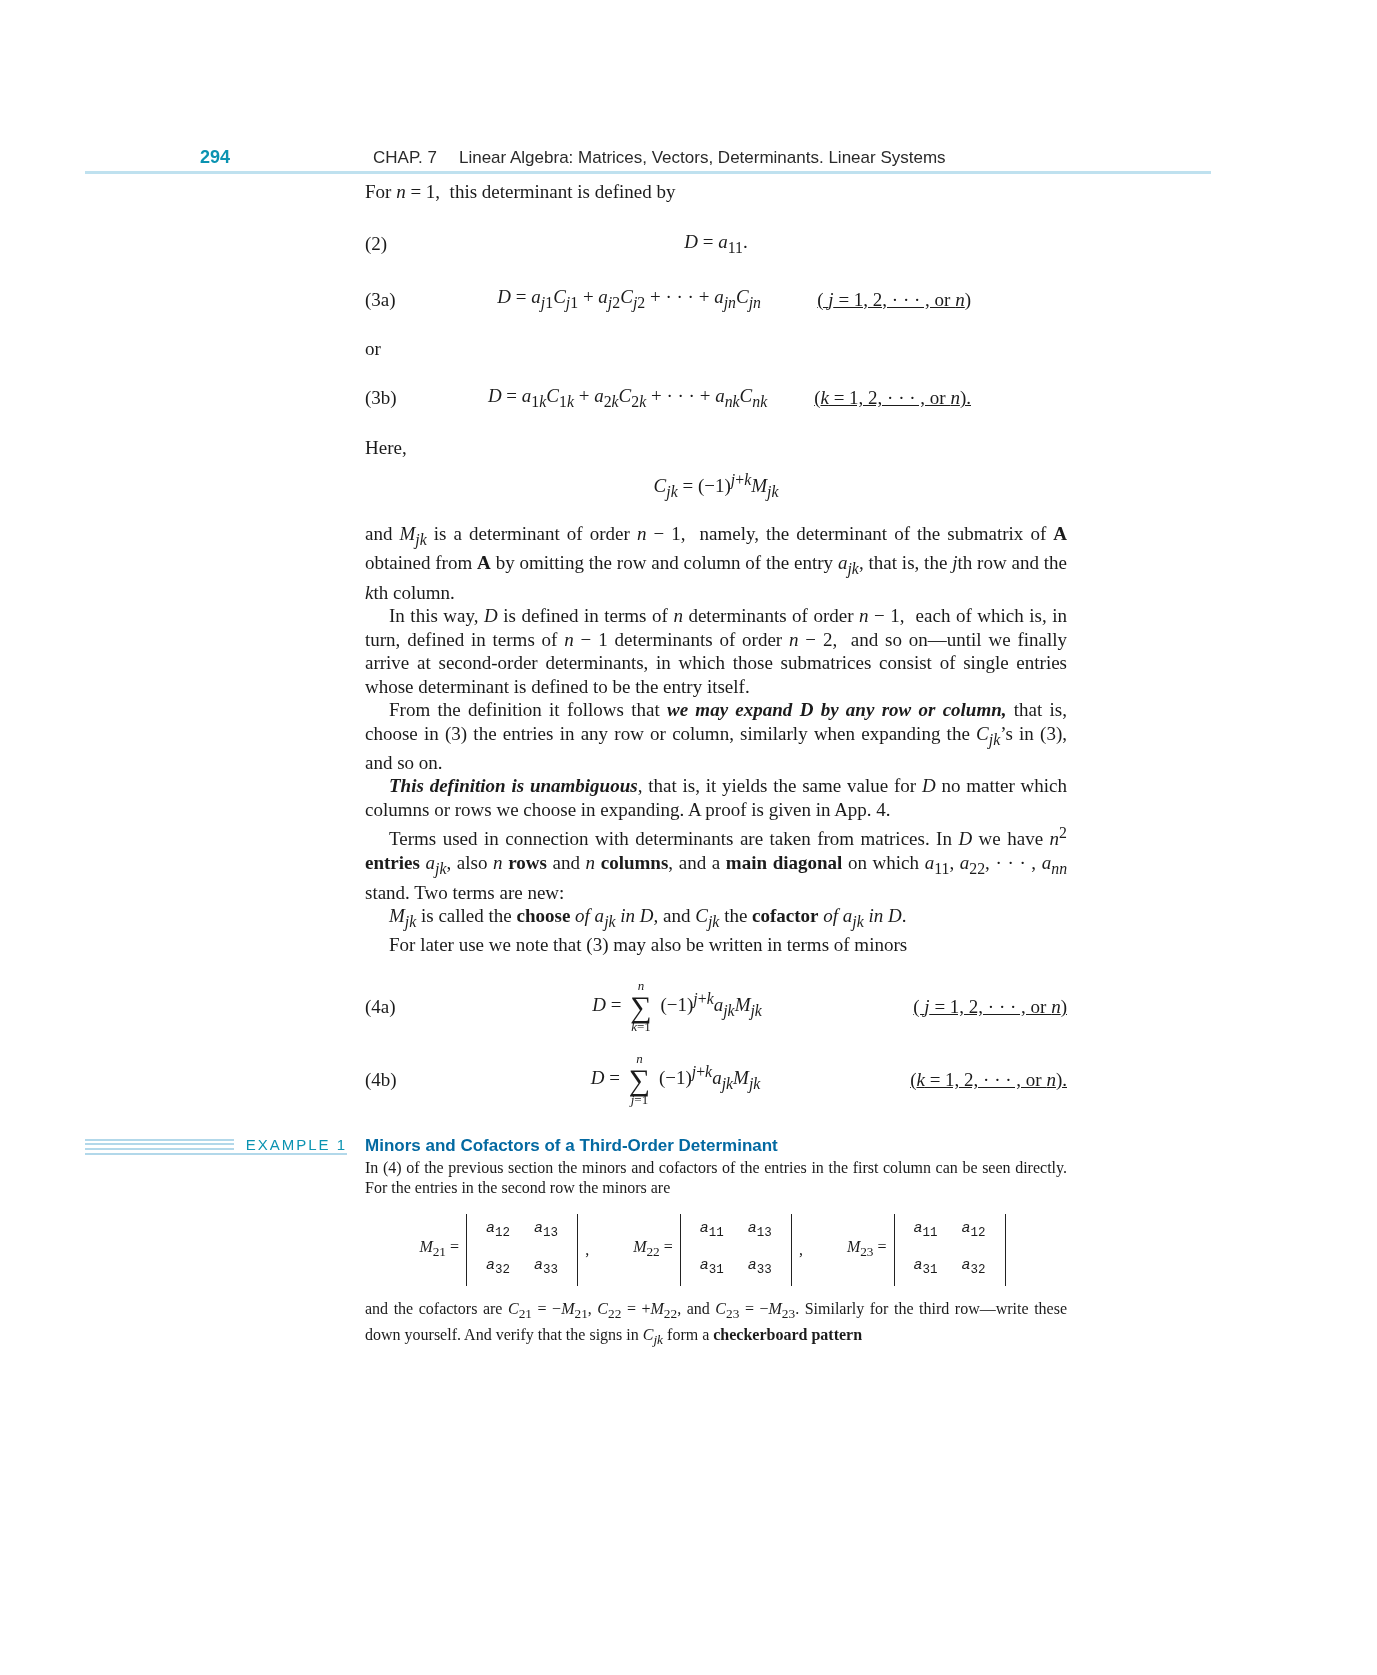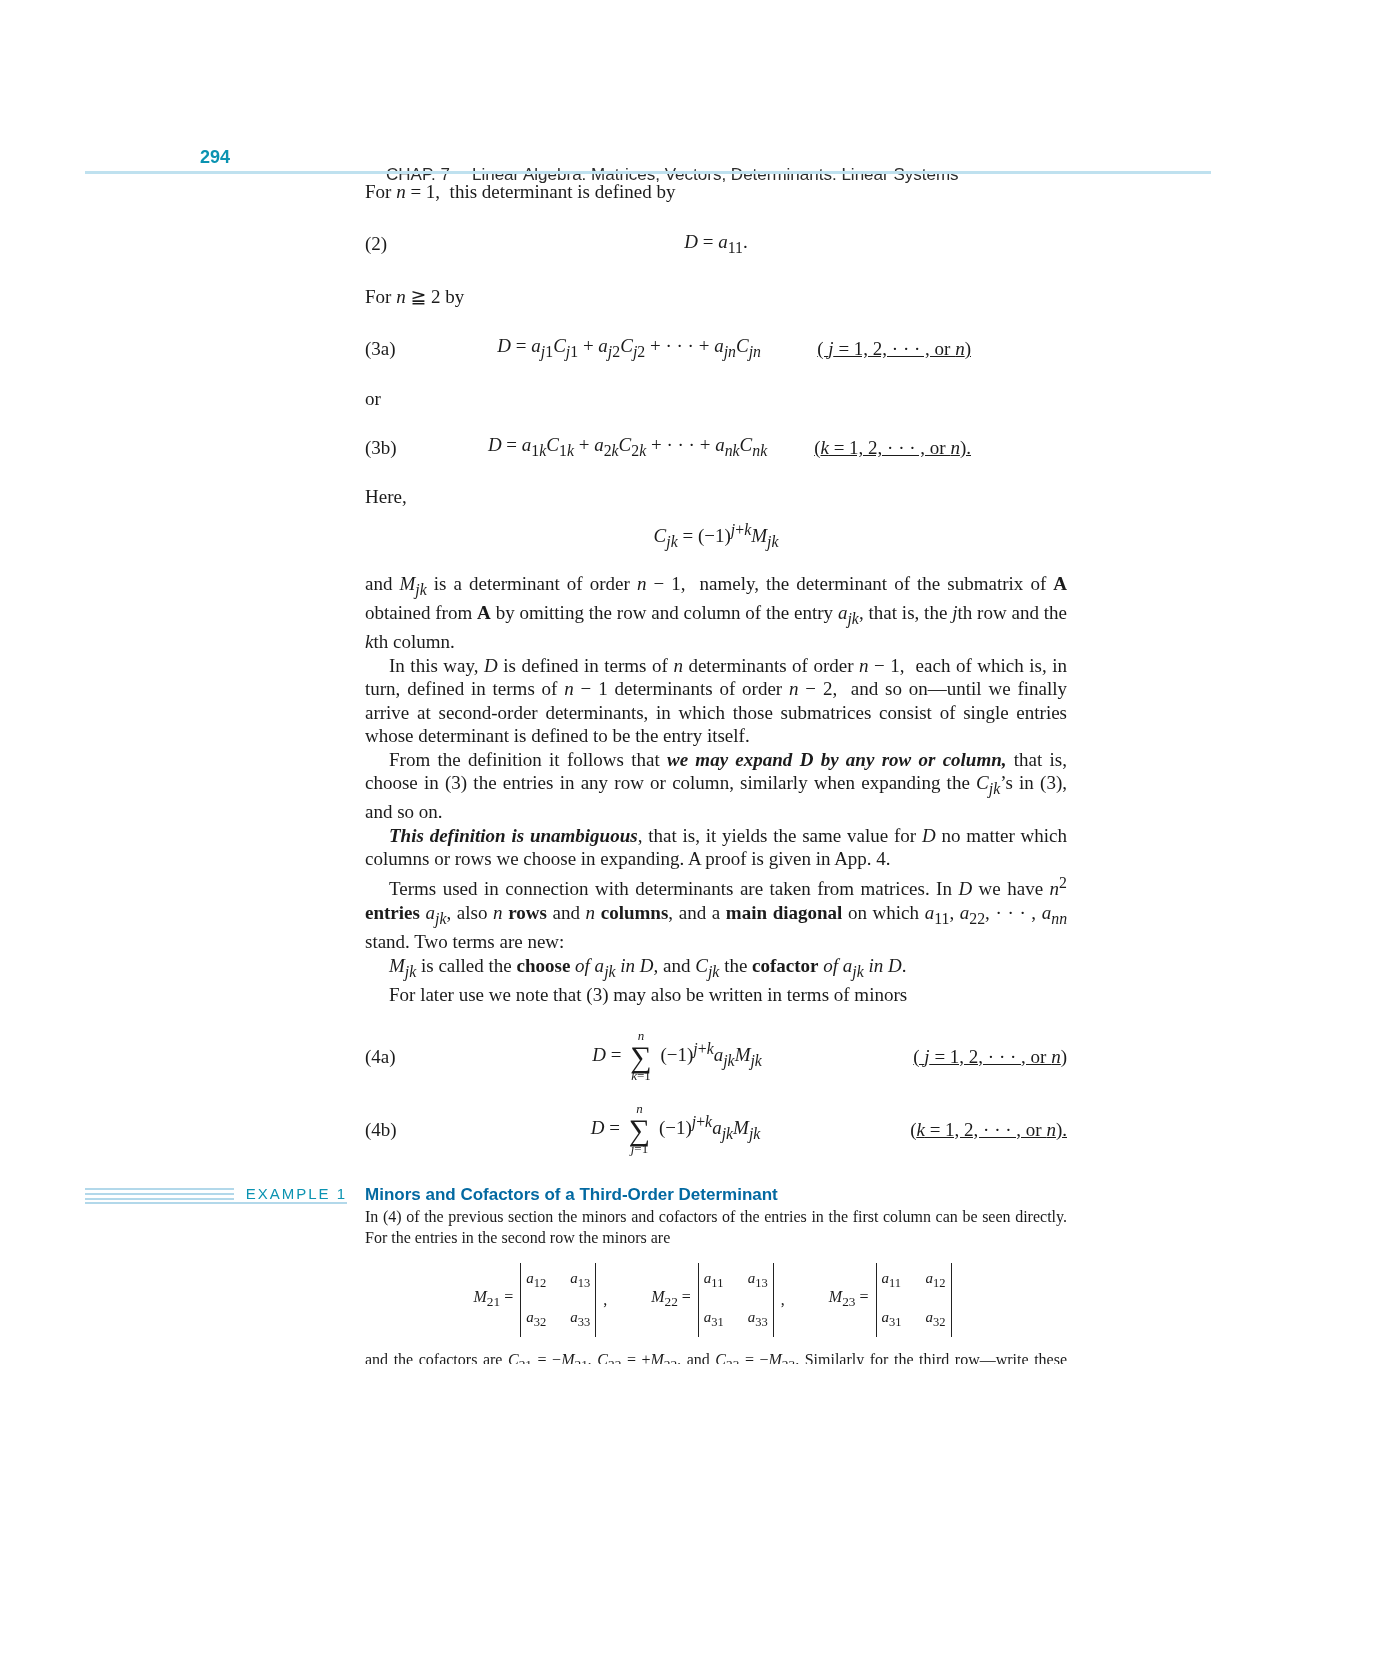--- a/index.html
+++ b/index.html
@@ -15,23 +15,23 @@
   }
 
   
   .page-num {
     position: absolute; left: 200px; top: 147px;
     font-family: "Liberation Sans", sans-serif;
     font-weight: bold; font-size: 18px;
     color: var(--accent, #0b93b1);
   }
   .chap-line {
-    position: absolute; left: 386px; top: 148px;
-    font-family: "Liberation Sans", sans-serif;
-    font-size: 17px; color: #2a2a2a; margin-top: 17px;
+    position: absolute; left: 373px; top: 148px;
+    font-family: "Liberation Sans", sans-serif;
+    font-size: 17px; color: #2a2a2a;
   }
   .chap-num { margin-right: 22px; }
   .rule {
     position: absolute; left: 85px; top: 171px;
     width: 1126px; height: 3px;
     background: var(--rule, #bfe1ef);
   }
 
   
   .flow { position: absolute; left: 85px; top: 180px; width: 1000px; }
@@ -86,21 +86,21 @@
 
   .minors-row {
     display: flex; justify-content: center; align-items: center;
     gap: 44px; margin: 15px 0 13px; font-size: 16px;
   }
   .minor { display: inline-flex; align-items: center; gap: 7px; }
   .det {
     display: inline-grid; grid-template-columns: auto auto;
     column-gap: 24px; row-gap: 13px;
     border-left: 1.5px solid #222; border-right: 1.5px solid #222;
-    padding: 5px 5px; font-size: 15px;
+    padding: 5px 19px; font-size: 15px; font-family: Liberation Mono, monospace;
   }
 
   .cb-wrap { position: relative; margin-top: 16px; padding-bottom: 4px; }
   .checkerboard { display: flex; flex-direction: column; align-items: center; gap: 10px; font-size: 18px; }
   .cb-row { display: flex; gap: 24px; }
   .end-mark {
     position: absolute; right: 4px; bottom: 4px;
     width: 15px; height: 15px;
     background: var(--end_marker, #2aace2);
   }
@@ -120,21 +120,20 @@
     <div class="main-col">
 
       <p class="para">For <i>n</i> = 1,&nbsp; this determinant is defined by</p>
 
       <div class="eq mt-l">
         <span class="eq-label">(2)</span>
         <span class="eq-formula"><i>D</i> = <i>a</i><sub>11</sub>.</span>
         <span class="eq-spacer"></span>
       </div>
 
-      <p class="para mt-l">For <i>n</i> ≧ 2 by</p>
 
       <div class="eq mt-l">
         <span class="eq-label">(3a)</span>
         <span class="eq-formula"><i>D</i> = <i>a</i><sub><i>j</i>1</sub><i>C</i><sub><i>j</i>1</sub> + <i>a</i><sub><i>j</i>2</sub><i>C</i><sub><i>j</i>2</sub> + · · · + <i>a</i><sub><i>jn</i></sub><i>C</i><sub><i>jn</i></sub></span>
         <span class="eq-cond inset">( <i>j</i> = 1, 2, · · · , or <i>n</i>)</span>
       </div>
 
       <p class="para mt-m">or</p>
 
       <div class="eq mt-m">

